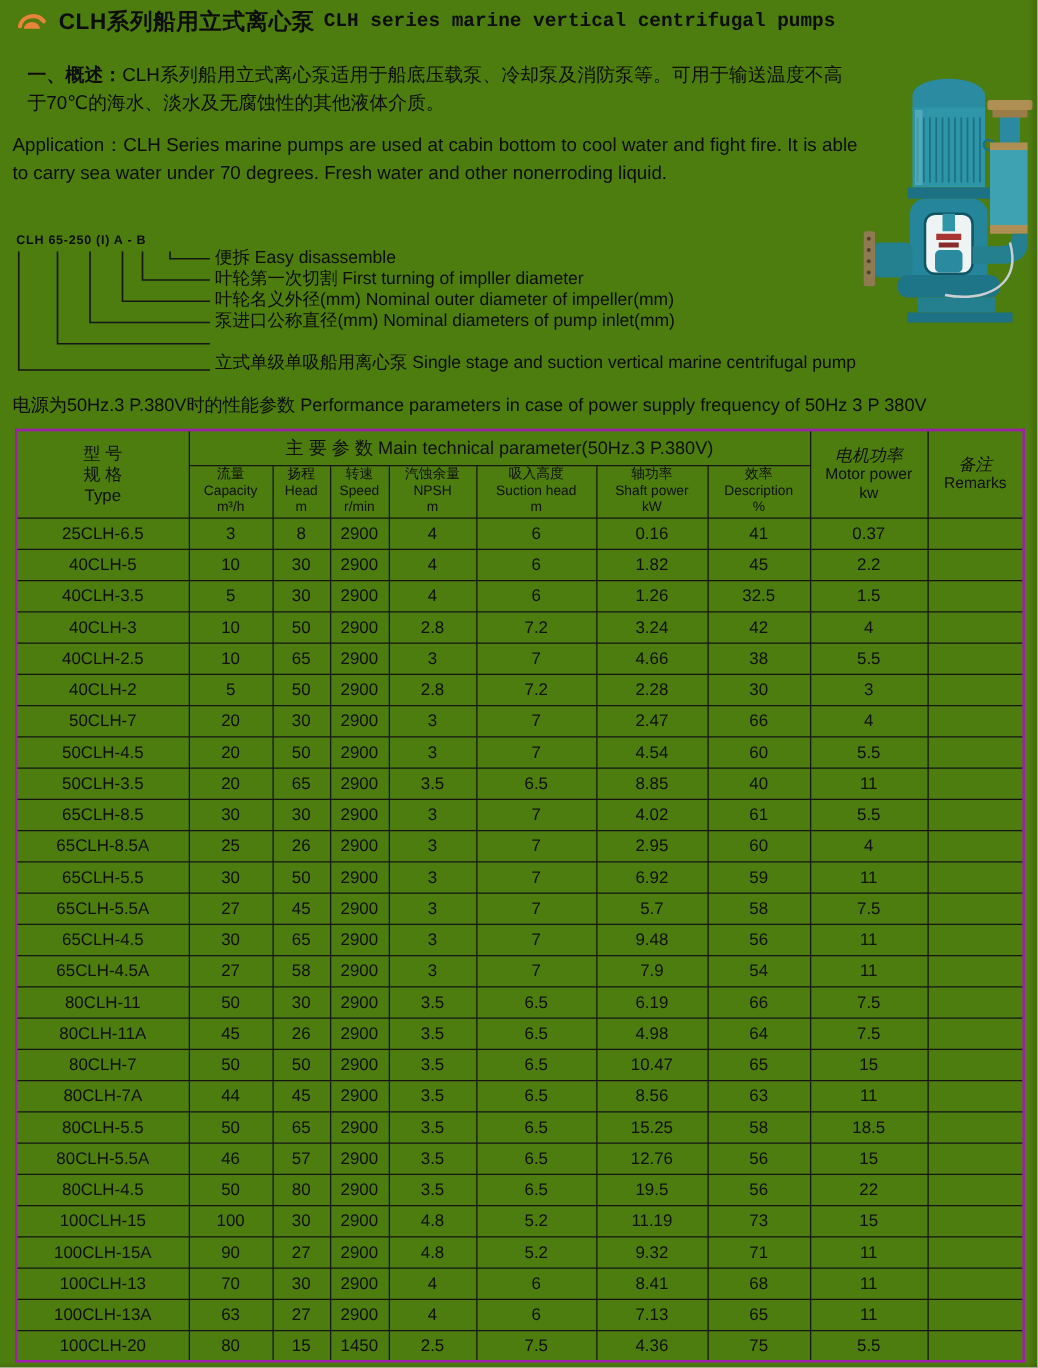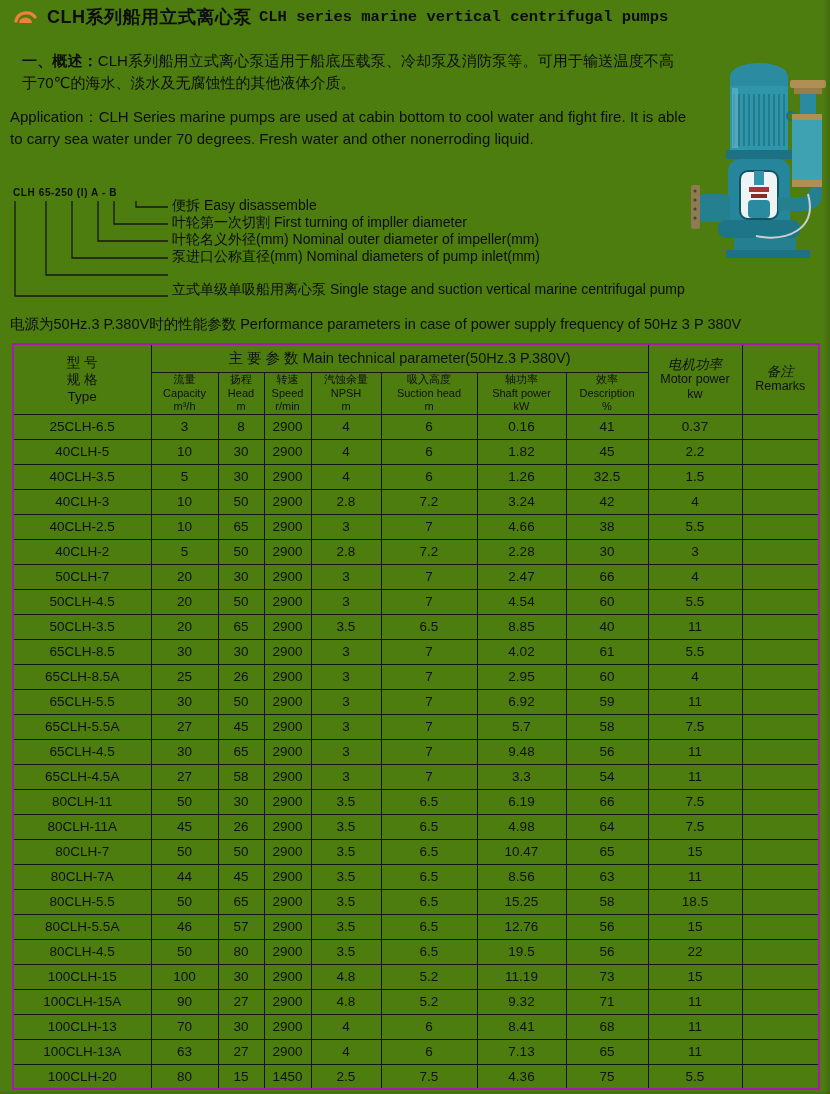--- a/index.html
+++ b/index.html
@@ -386,21 +386,21 @@
           <td>11</td>
           <td></td>
         </tr>
         <tr>
           <td>65CLH-4.5A</td>
           <td>27</td>
           <td>58</td>
           <td>2900</td>
           <td>3</td>
           <td>7</td>
-          <td>3.3</td>
+          <td>7.9</td>
           <td>54</td>
           <td>11</td>
           <td></td>
         </tr>
         <tr>
           <td>80CLH-11</td>
           <td>50</td>
           <td>30</td>
           <td>2900</td>
           <td>3.5</td>

